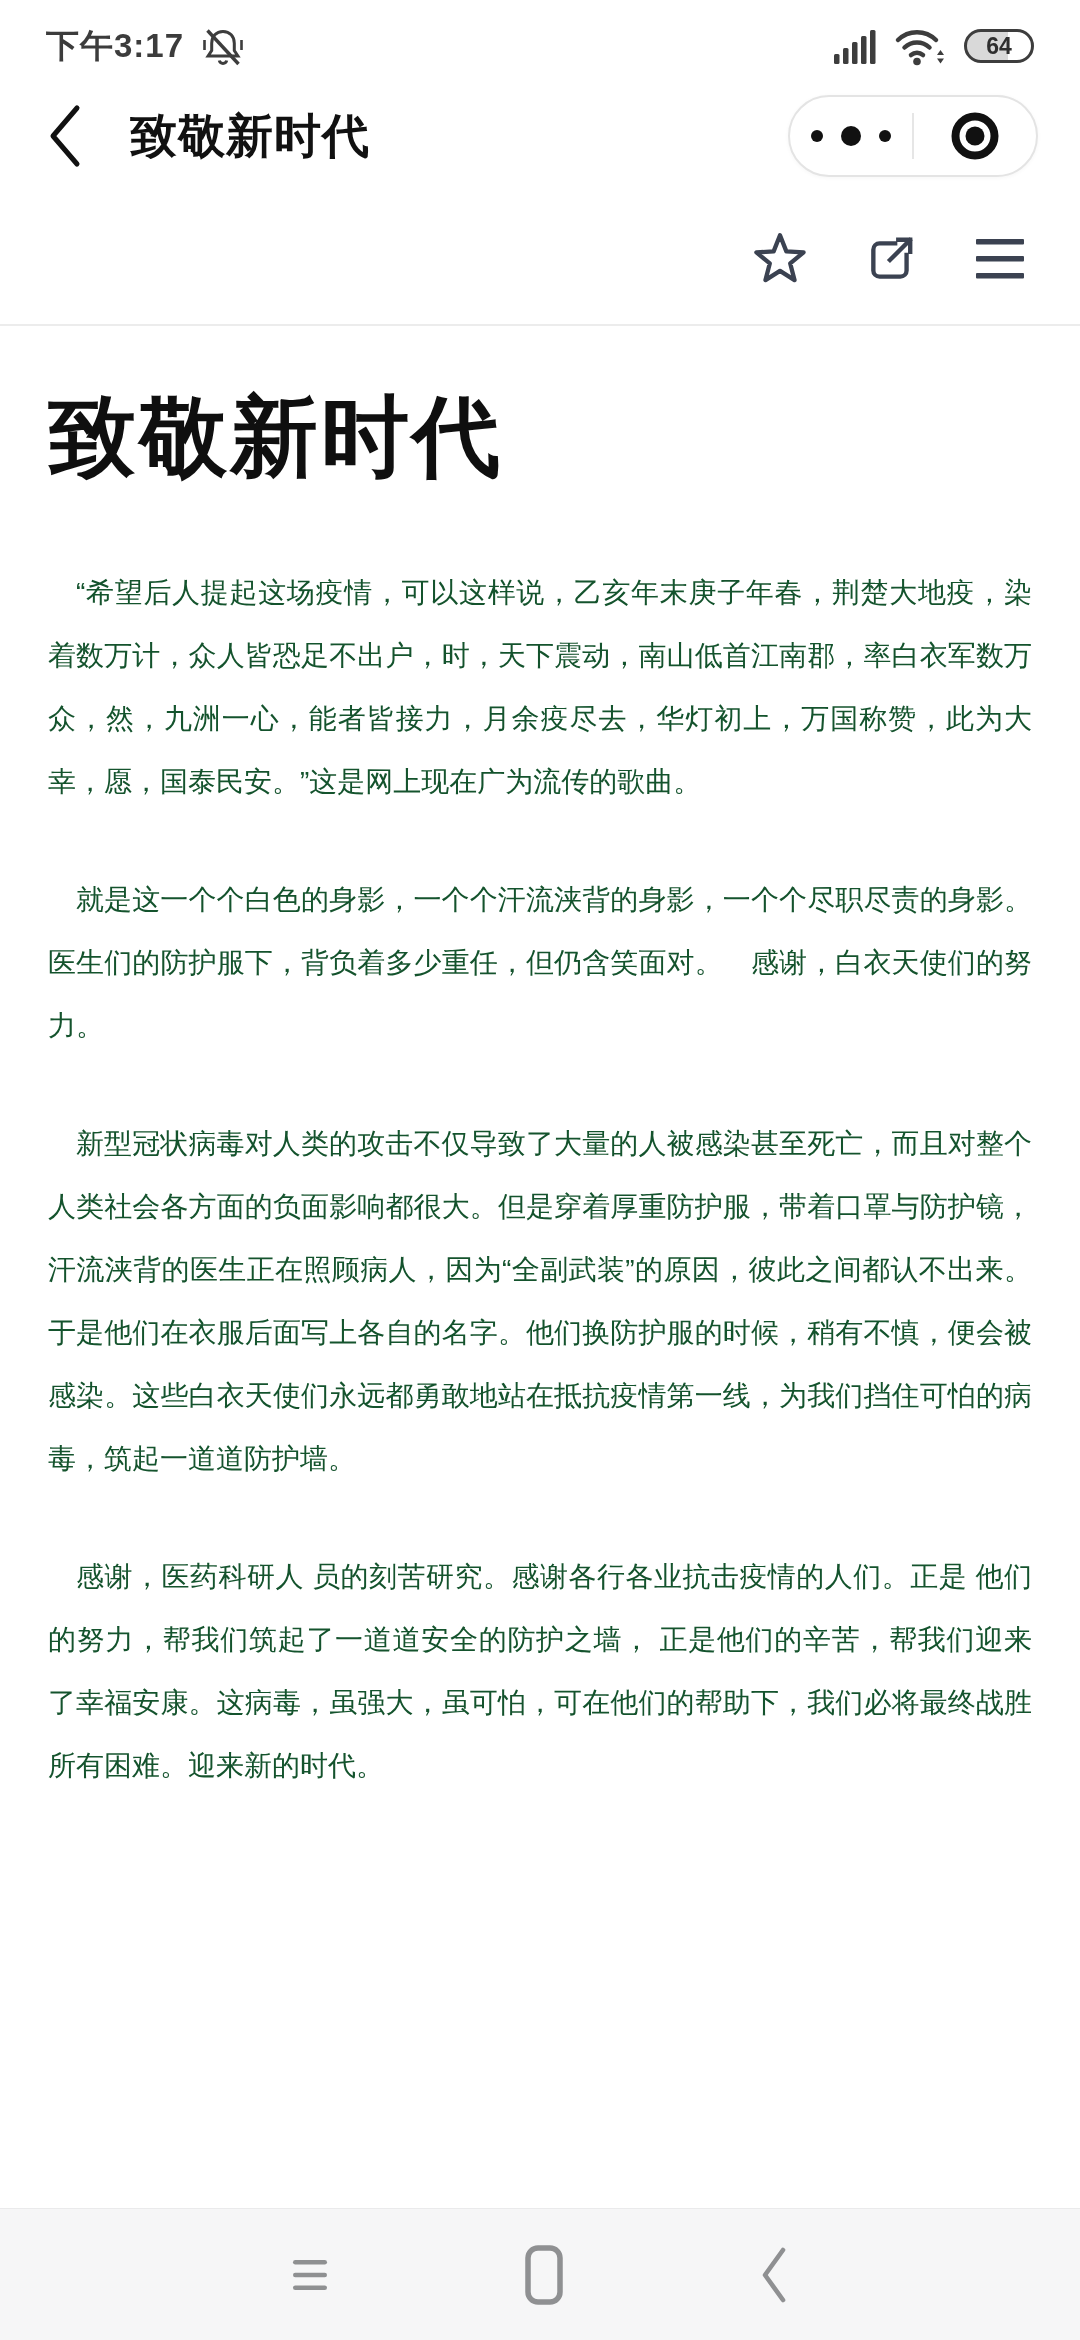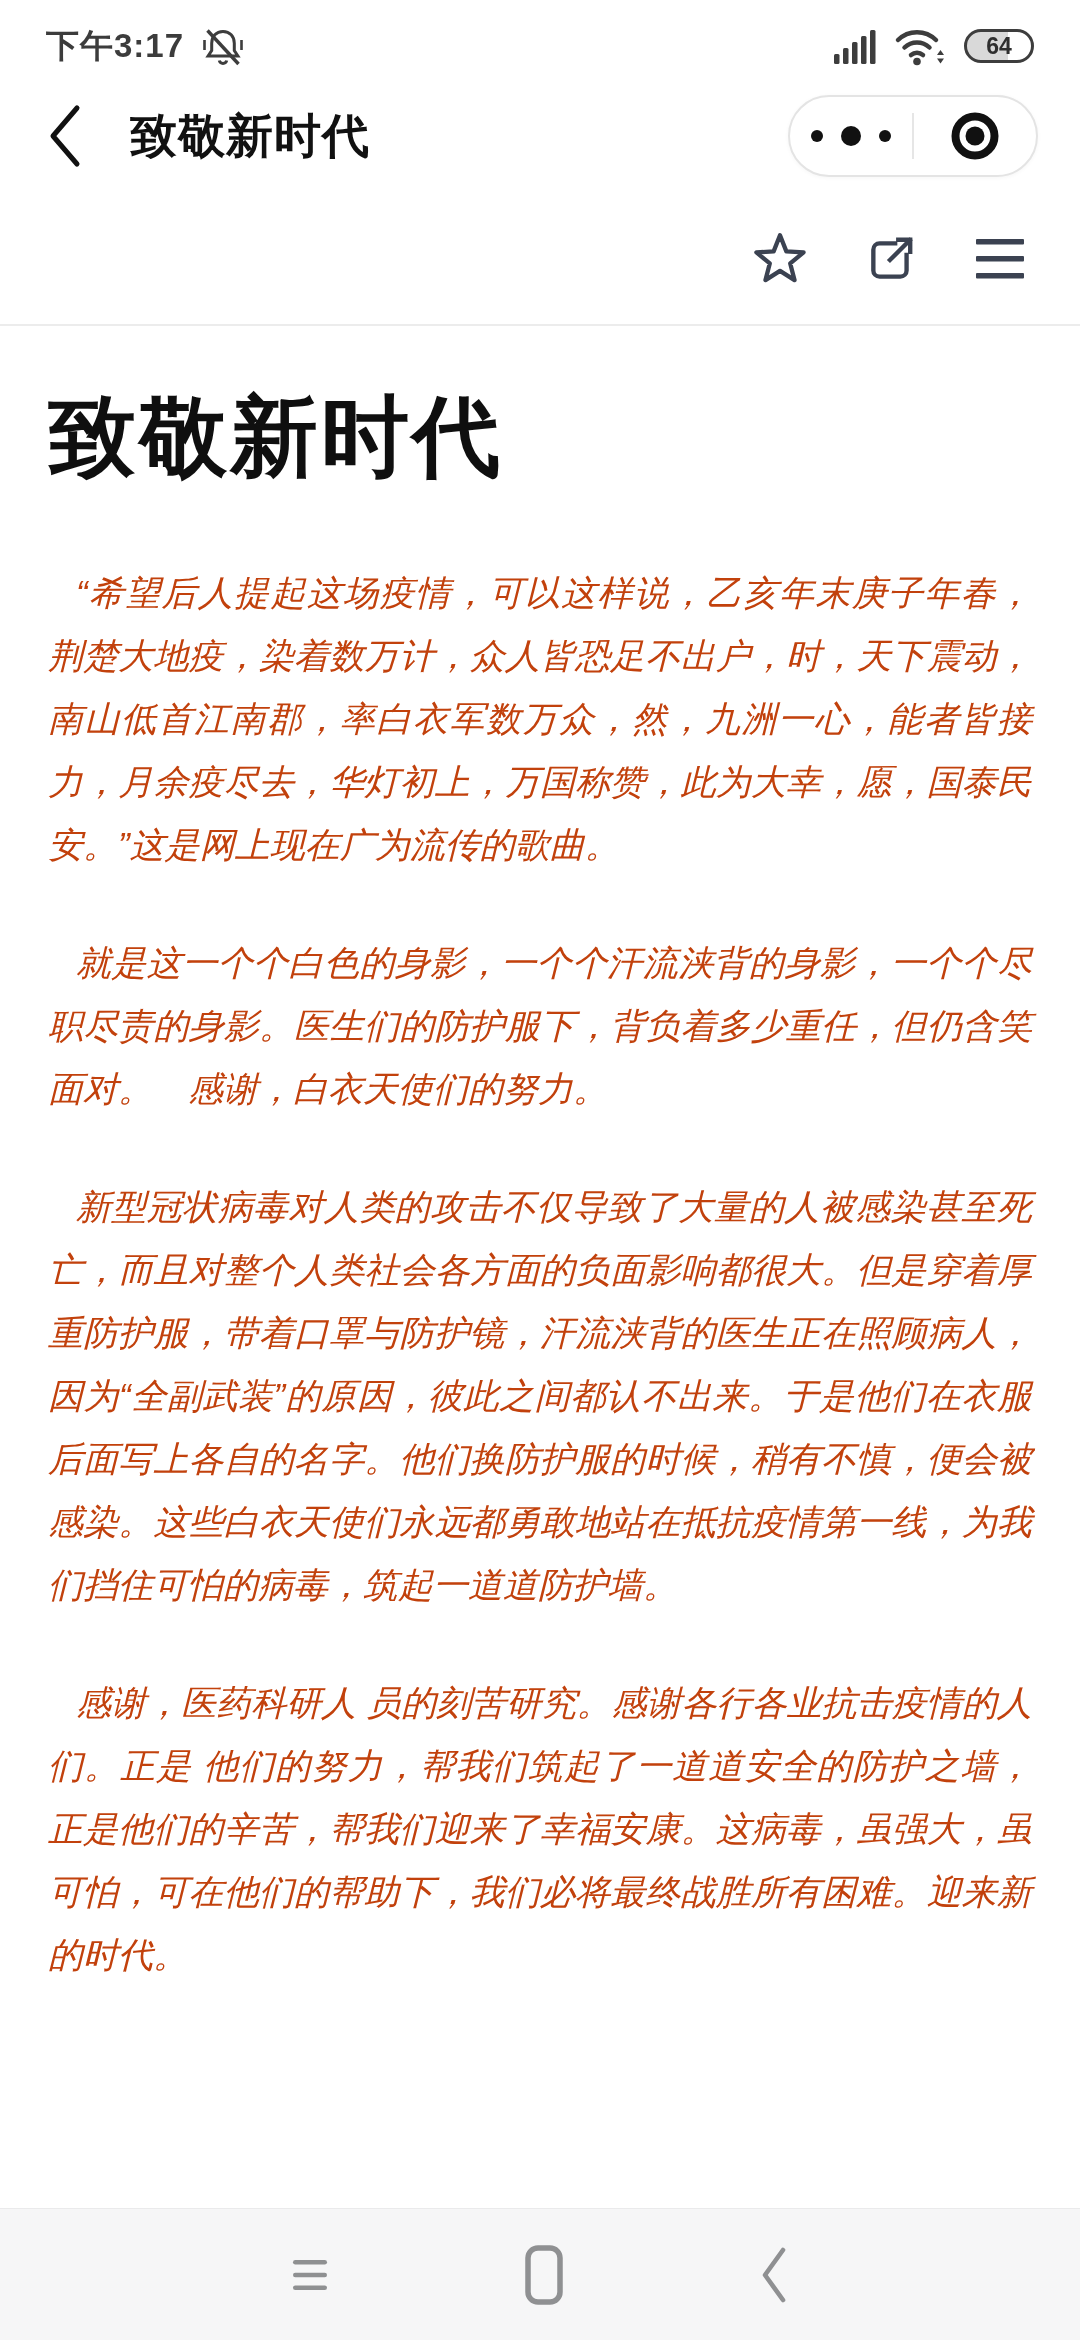--- a/index.html
+++ b/index.html
@@ -87,27 +87,26 @@
     overflow: hidden;
   }
   .article-title {
     font-size: 88px;
     font-weight: 800;
     color: #0f0f0f;
     letter-spacing: 3px;
     margin: 34px 0 64px 0;
   }
   .article p {
-    font-size: 35px;
+    font-size: 28px;
     line-height: 63px;
-    color: #c2410c;
+    color: #14532d;
     text-indent: 28px;
     text-align: justify;
     margin-bottom: 55px;
-    font-style: italic;
   }
 
   
   .sys-nav {
     position: absolute;
     left: 0; right: 0; bottom: 0;
     height: 132px;
     background: #f6f6f7;
     border-top: 1px solid #eaeaeb;
     display: flex;

